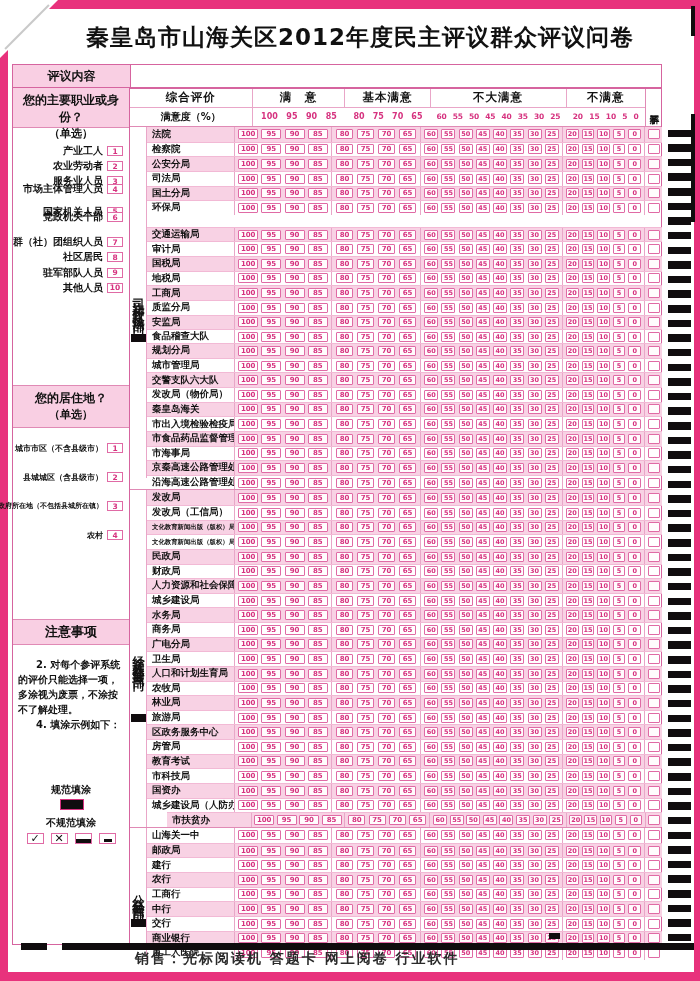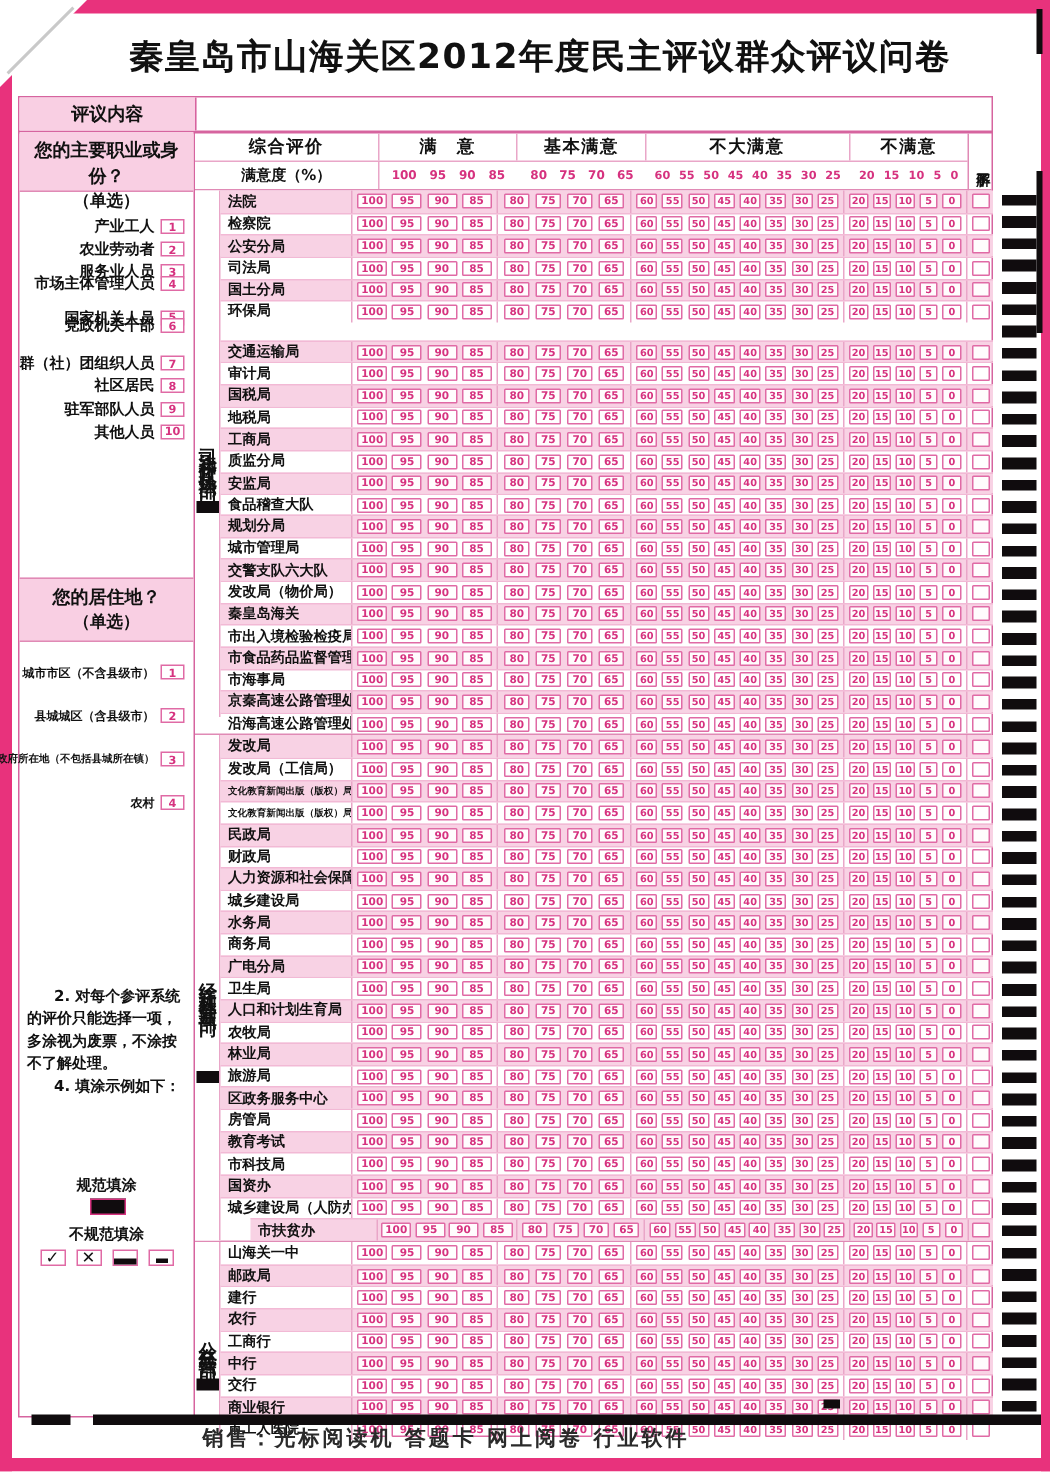--- a/index.html
+++ b/index.html
@@ -198,20 +198,21 @@
       <div class="opt res res-sm" style="top: 410px;">
         <span class="lab">乡镇政府所在地（不包括县城所在镇）</span>
         <span class="box">3</span>
       </div>
       <div class="opt res" style="top: 439px;">
         <span class="lab">农村</span>
         <span class="box">4</span>
       </div>
     </div>
 
+  <div class="side-head" id="note-head">注意事项</div>
   <div class="notes" id="notes-list">
       <p>2. 对每个参评系统的评价只能选择一项，多涂视为废票，不涂按不了解处理。</p>
       <p>4. 填涂示例如下：</p>
     </div>
   <div class="fill-good-label">规范填涂</div>
   <div class="good-mark"></div>
   <div class="fill-bad-label">不规范填涂</div>
   <div class="bad-row">
     <div class="bad-box">✓</div>
     <div class="bad-box">✕</div>

